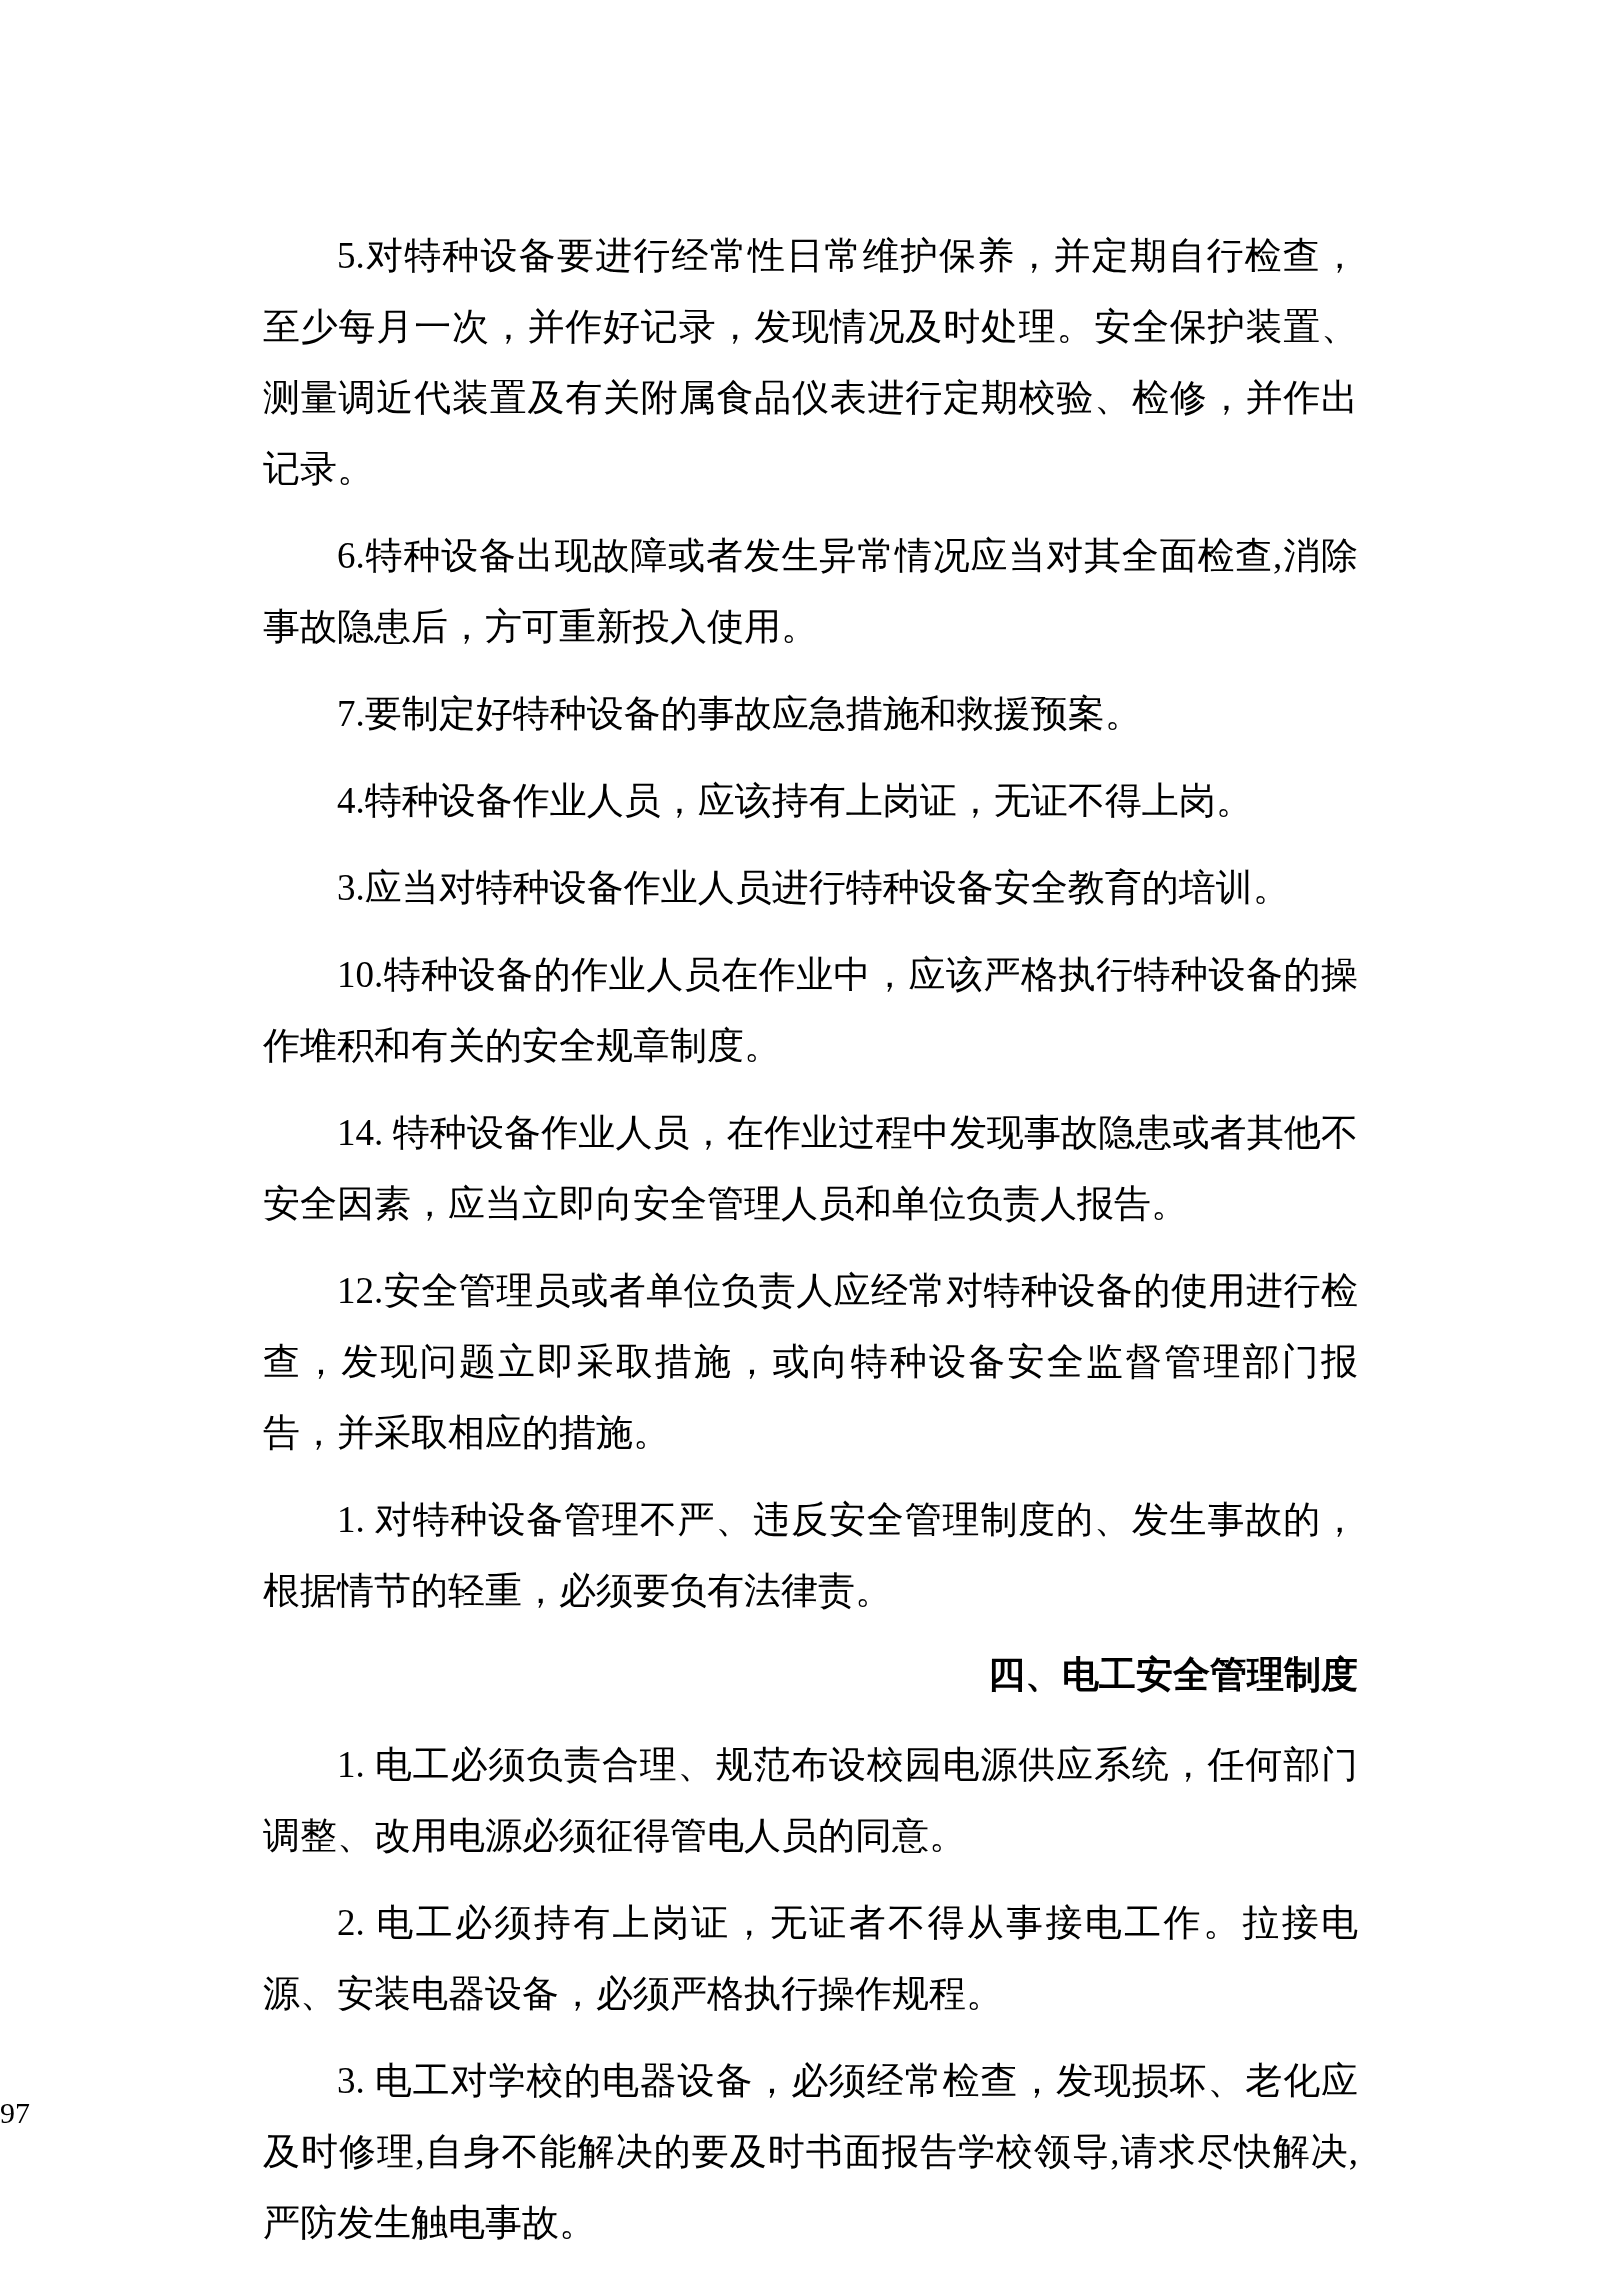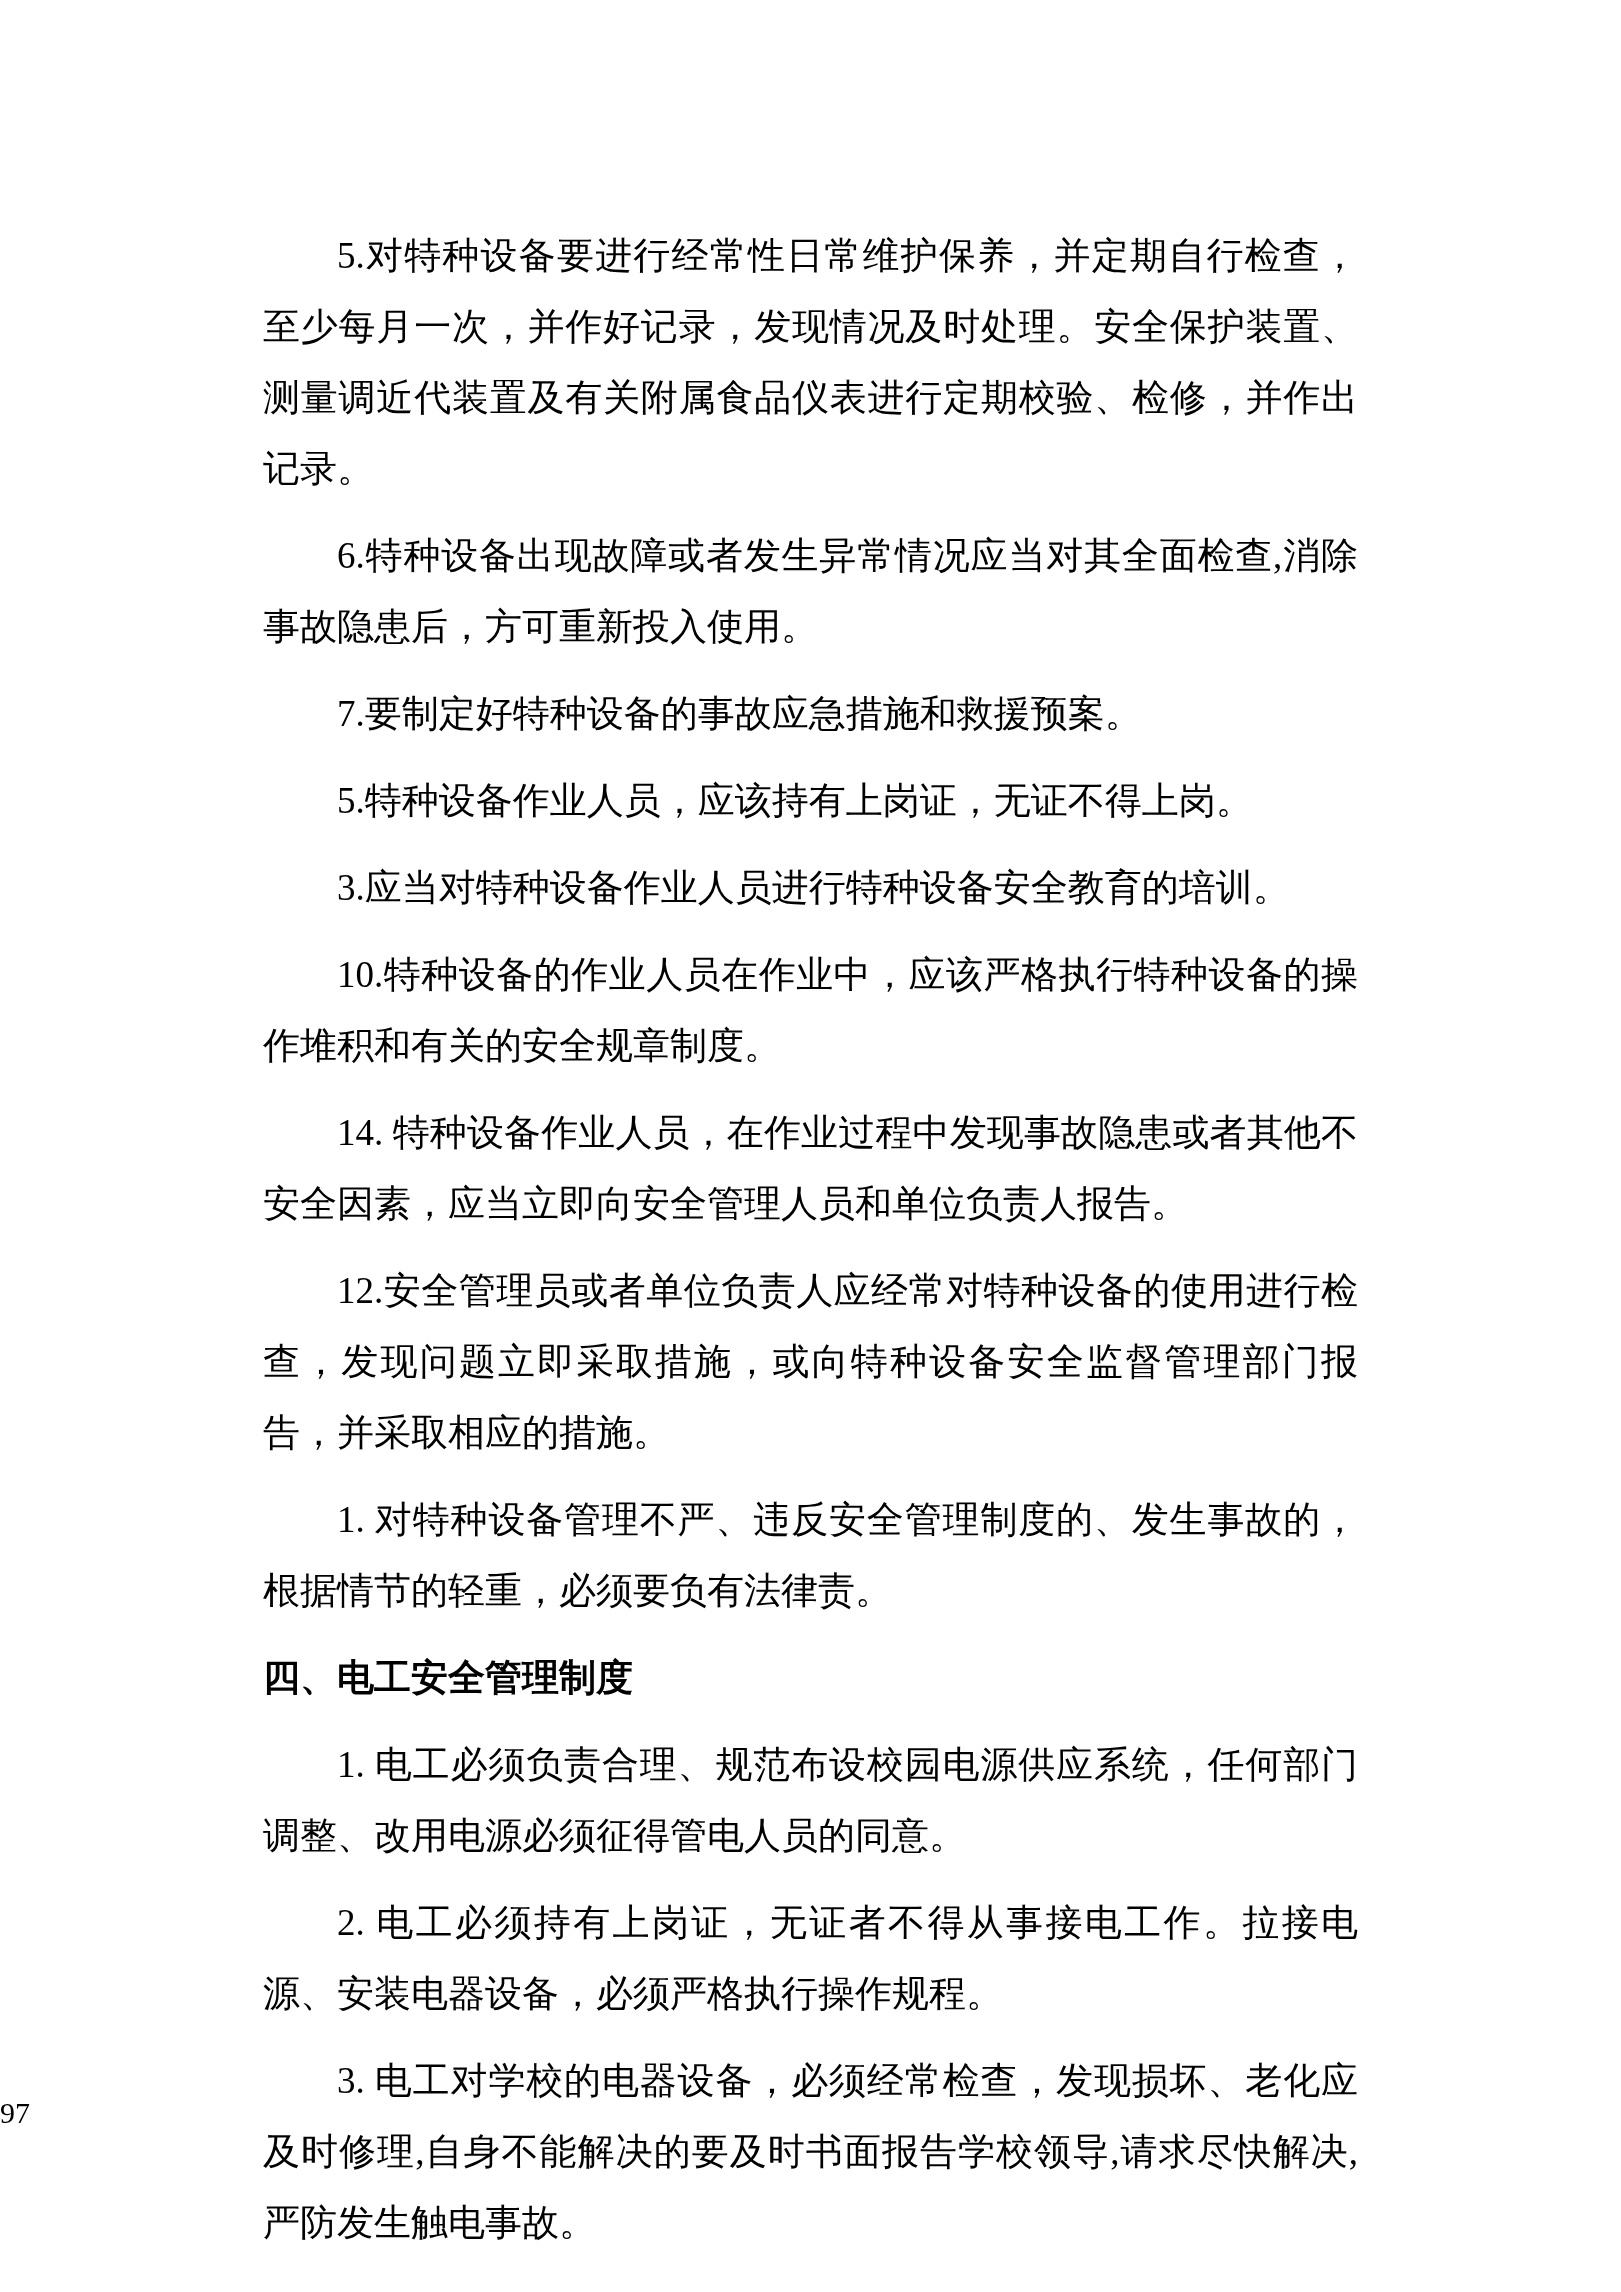--- a/index.html
+++ b/index.html
@@ -22,44 +22,44 @@
   .content p {
     margin: 16px;
     font-size: 37px;
     line-height: 71px;
     text-align: justify;
     text-justify: inter-character;
     text-indent: 2em;
     line-break: loose;
   }
   .content p.heading {
-    font-family: Liberation Sans, sans-serif;
+    font-family: Liberation Mono, monospace;
     font-weight: 700;
     text-indent: 0;
-    text-align: left;
+    text-align: right;
   }
   .footer {
     position: absolute;
     top: 2098px;
     left: 0;
     width: 100%;
     text-align: left;
     font-size: 30px;
     line-height: 30px;
   }
 </style>
 </head>
 <body>
 
 <div class="page">
   <div class="content">
     <p class="body">5.对特种设备要进行经常性日常维护保养，并定期自行检查，至少每月一次，并作好记录，发现情况及时处理。安全保护装置、测量调近代装置及有关附属食品仪表进行定期校验、检修，并作出记录。</p>
     <p class="body">6.特种设备出现故障或者发生异常情况应当对其全面检查,消除事故隐患后，方可重新投入使用。</p>
     <p class="body">7.要制定好特种设备的事故应急措施和救援预案。</p>
-    <p class="body">5.特种设备作业人员，应该持有上岗证，无证不得上岗。</p>
+    <p class="body">4.特种设备作业人员，应该持有上岗证，无证不得上岗。</p>
     <p class="body">3.应当对特种设备作业人员进行特种设备安全教育的培训。</p>
     <p class="body">10.特种设备的作业人员在作业中，应该严格执行特种设备的操作堆积和有关的安全规章制度。</p>
     <p class="body">14. 特种设备作业人员，在作业过程中发现事故隐患或者其他不安全因素，应当立即向安全管理人员和单位负责人报告。</p>
     <p class="body">12.安全管理员或者单位负责人应经常对特种设备的使用进行检查，发现问题立即采取措施，或向特种设备安全监督管理部门报告，并采取相应的措施。</p>
     <p class="body">1. 对特种设备管理不严、违反安全管理制度的、发生事故的，根据情节的轻重，必须要负有法律责。</p>
     <p class="heading">四、电工安全管理制度</p>
     <p class="body">1. 电工必须负责合理、规范布设校园电源供应系统，任何部门调整、改用电源必须征得管电人员的同意。</p>
     <p class="body">2. 电工必须持有上岗证，无证者不得从事接电工作。拉接电源、安装电器设备，必须严格执行操作规程。</p>
     <p class="body">3. 电工对学校的电器设备，必须经常检查，发现损坏、老化应及时修理,自身不能解决的要及时书面报告学校领导,请求尽快解决,严防发生触电事故。</p>
   </div>

